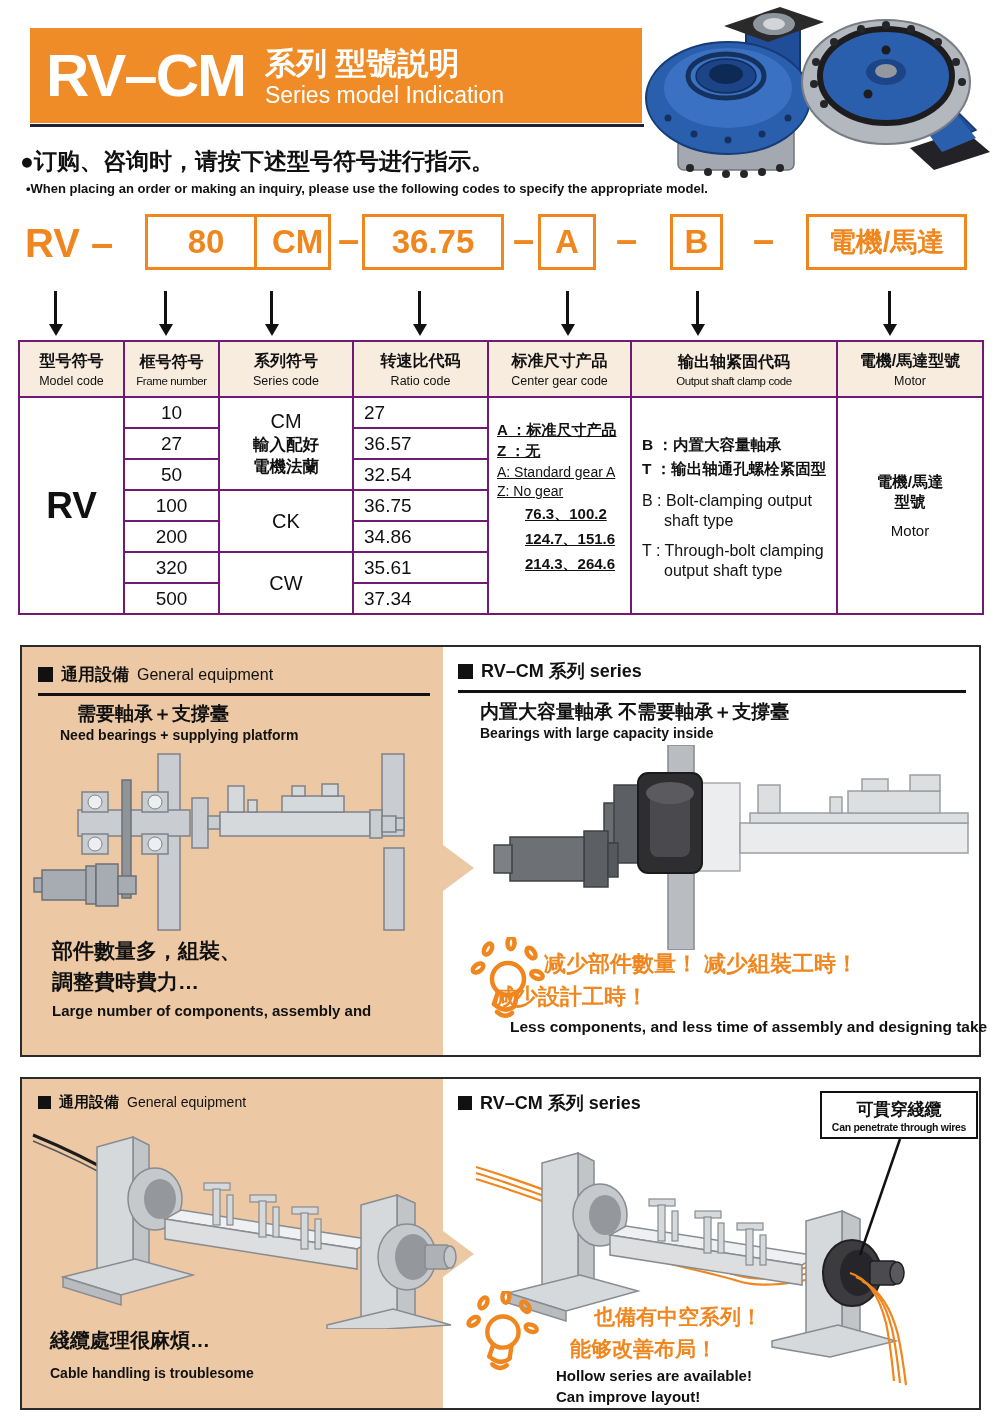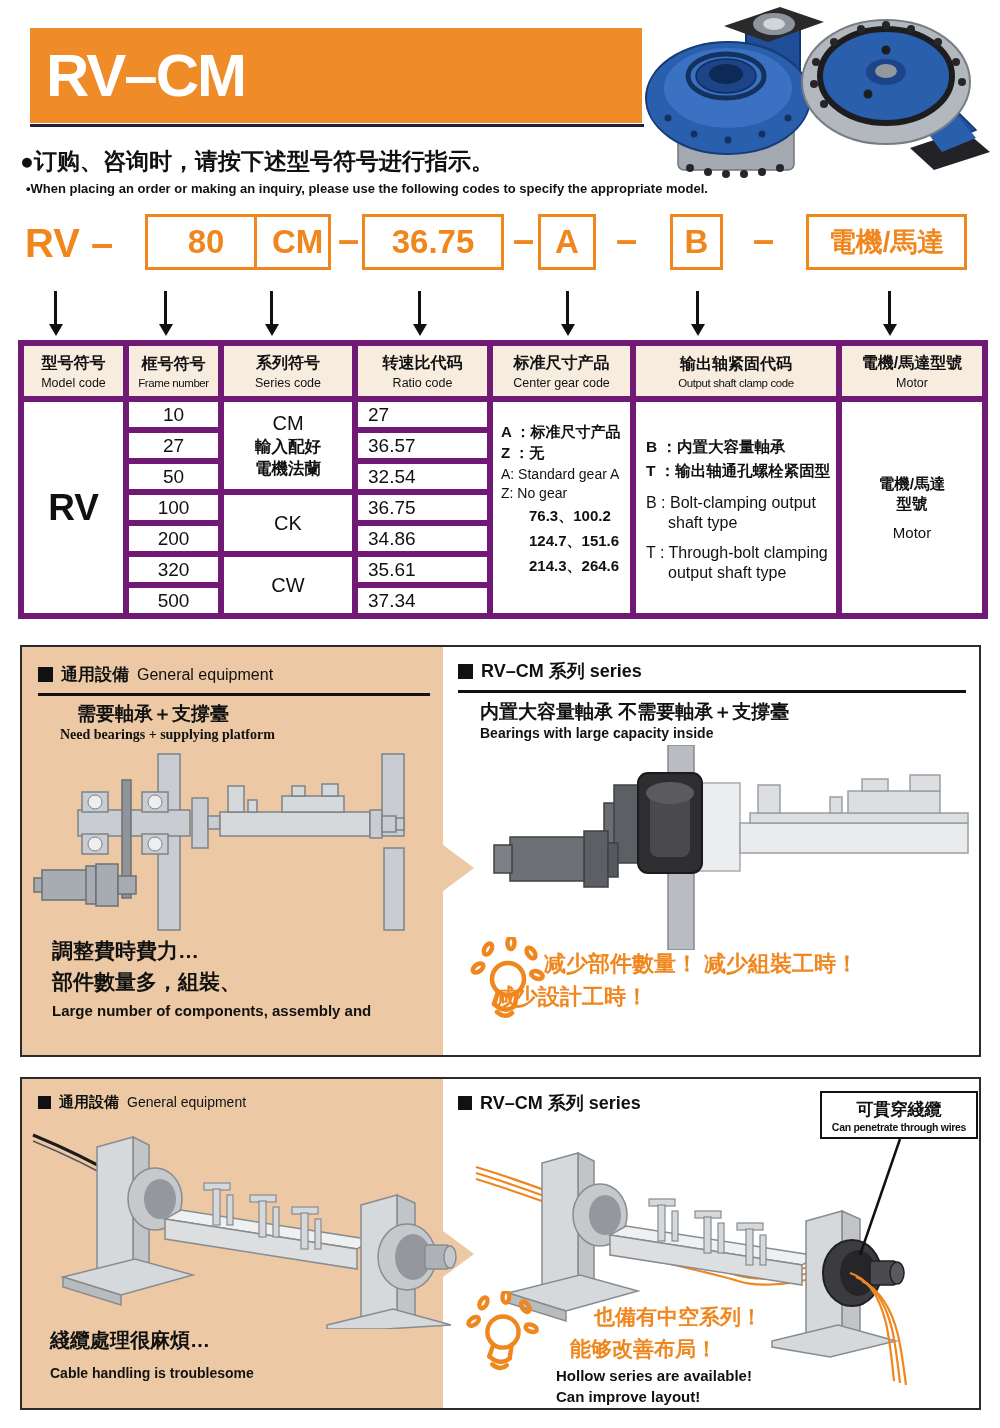--- a/index.html
+++ b/index.html
@@ -32,33 +32,33 @@
   .code-box .cell + .cell { border-left:3px solid #F0861E; }
   .code-dash { position:absolute; top:5px; font-size:38px; font-weight:bold; color:#F0861E; }
   .code-box.motor { font-size:27px; }
 
   .darrow { position:absolute; top:291px; width:3px; height:33px; background:#111; }
   .darrow::after { content:''; position:absolute; top:100%; left:50%; transform:translateX(-50%);
     border:7px solid transparent; border-top:12px solid #111; }
 
   
   .spec-table { position:absolute; left:18px; top:340px; width:964px; border-collapse:collapse; table-layout:fixed; }
-  .spec-table th, .spec-table td { border:6px solid #701a75; padding:0; }
+  .spec-table th, .spec-table td { border:2px solid #701a75; padding:0; }
   .spec-table thead tr { height:56px; }
   .spec-table th { background:#F7ECDE; text-align:center; vertical-align:middle; }
   .hcn { font-size:16px; font-weight:bold; }
   .hen { font-size:12.5px; font-weight:400; margin-top:2px; }
   .hen.cond { font-size:11.5px; letter-spacing:-0.4px; }
   .spec-table tbody tr { height:31px; }
   td.model { font-size:37px; font-weight:bold; text-align:center; vertical-align:middle; }
   td.frame { font-size:19px; text-align:center; vertical-align:middle; }
   td.series { text-align:center; vertical-align:middle; font-size:20px; }
   td.series .s-sub { font-size:16.5px; font-weight:bold; line-height:1.35; }
   td.ratio { font-size:19px; text-align:left; padding-left:10px; vertical-align:middle; }
-  td.gear { vertical-align:middle; padding:4px 2px 16px 8px; }
+  td.gear { vertical-align:middle; padding:4px 2px 16px 8px;text-decoration:underline; }
   .g-cn { font-size:15px; font-weight:bold; margin:2px 0; }
   .g-en { font-size:14px; margin:3px 0; }
   .g-num { font-size:15px; font-weight:600; padding-left:28px; margin:6px 0; }
   td.clamp { vertical-align:middle; padding:4px 2px 4px 10px; }
   .c-cn { font-size:15.5px; font-weight:bold; margin:3px 0; }
   .c-en { font-size:16px; margin-top:12px; }
   .c-en2 { font-size:16px; padding-left:22px; margin-top:2px; }
   td.motorcol { text-align:center; vertical-align:middle; }
   .m-cn { font-size:15.5px; font-weight:bold; line-height:1.3; }
   .m-en { font-size:15px; margin-top:10px; }
@@ -86,20 +86,24 @@
   .callout { position:absolute; left:798px; top:12px; width:150px; border:2.5px solid #111; background:#fff;
     text-align:center; padding:5px 2px 4px 2px; z-index:6; }
   .callout .co-cn { font-size:17px; font-weight:bold; }
   .callout .co-en { font-size:10.5px; font-weight:600; letter-spacing:-0.3px; }
 </style>
 </head>
 <body>
 
 <div class="banner">
   <span class="banner-title">RV–CM</span>
+  <span class="banner-sub">
+    <span class="sub-cn">系列 型號説明</span>
+    <span class="sub-en">Series model Indication</span>
+  </span>
 </div>
 <div class="banner-underline"></div>
 
 <svg class="products-svg" viewBox="0 0 362 192">
   <g>
     <rect x="118" y="28" width="54" height="62" fill="#1F4D97" stroke="#12366E" stroke-width="2"></rect>
     <polygon points="96,24 152,5 196,20 140,40" fill="#2A2A2A"></polygon>
     <ellipse cx="146" cy="22" rx="21" ry="11" fill="#8E949C"></ellipse>
     <ellipse cx="146" cy="22" rx="11" ry="6" fill="#D2D6DA"></ellipse>
     <rect x="50" y="118" width="116" height="50" rx="6" fill="#A4A9B1" stroke="#70757D" stroke-width="1.5"></rect>
@@ -286,21 +290,21 @@
 <div class="panel panel1">
   <div class="tanbg"></div>
   <div class="tan-arrow" style="top:198px;"></div>
 
   <div class="p-head underlined" style="left:16px; top:16px; width:392px;">
     <span class="sq"></span>
     <span class="h-cn">通用設備</span>
     <span class="h-en">General equipment</span>
   </div>
   <div class="sub-t-cn" style="left:55px; top:54px;">需要軸承＋支撐臺</div>
-  <div class="sub-t-en" style="left:38px; top:80px;font-family:Liberation Serif, serif;">Need bearings + supplying platform</div>
+  <div class="sub-t-en" style="left:38px; top:80px;">Need bearings + supplying platform</div>
 
   <svg style="position:absolute; left:8px; top:105px;" width="425" height="180" viewBox="0 0 425 180">
     <g fill="#C9CDD1" stroke="#7D8288" stroke-width="1.5">
       <rect x="128" y="2" width="22" height="176"></rect>
       <rect x="352" y="2" width="22" height="82"></rect>
       <rect x="354" y="96" width="20" height="82"></rect>
       <rect x="48" y="58" width="112" height="26"></rect>
       <rect x="52" y="40" width="26" height="20"></rect>
         <rect x="52" y="82" width="26" height="20"></rect>
       <rect x="112" y="40" width="26" height="20"></rect>
@@ -325,22 +329,22 @@
       <rect x="66" y="112" width="22" height="42"></rect>
       <rect x="88" y="124" width="18" height="18"></rect>
     </g>
     <circle cx="65" cy="50" r="7" fill="#ECEEF0" stroke="#7D8288"></circle>
       <circle cx="65" cy="92" r="7" fill="#ECEEF0" stroke="#7D8288"></circle>
     <circle cx="125" cy="50" r="7" fill="#ECEEF0" stroke="#7D8288"></circle>
       <circle cx="125" cy="92" r="7" fill="#ECEEF0" stroke="#7D8288"></circle>
   </svg>
 
   <div class="note-cn" style="left:30px; top:288px;">
+    <div>部件數量多，組裝、</div>
     <div>調整費時費力…</div>
-    <div>部件數量多，組裝、</div>
   </div>
   <div class="note-en" style="left:30px; top:354px;">
     <div>Large number of components, assembly and</div>
     <div></div>
   </div>
 
   <div class="p-head underlined" style="left:436px; top:12px; width:508px;">
     <span class="sq"></span>
     <span class="h-cn" style="font-size:18px;">RV–CM 系列 series</span>
   </div>
@@ -381,20 +385,21 @@
         <path d="M31 75 q8 7 15 1"></path>
       <ellipse cx="12" cy="31" rx="6" ry="3.5" transform="rotate(-35 12 31)"></ellipse>
       <ellipse cx="22" cy="12" rx="6" ry="3.5" transform="rotate(-62 22 12)"></ellipse>
       <ellipse cx="45" cy="6" rx="6" ry="3.5" transform="rotate(-88 45 6)"></ellipse>
       <ellipse cx="65" cy="16" rx="6" ry="3.5" transform="rotate(55 65 16)"></ellipse>
       <ellipse cx="71" cy="38" rx="6" ry="3.5" transform="rotate(20 71 38)"></ellipse>
     </g>
   </svg>
   <div class="benefit-cn" style="left:522px; top:302px;">减少部件數量！ 减少組裝工時！</div>
   <div class="benefit-cn" style="left:472px; top:335px;">减少設計工時！</div>
+  <div class="benefit-en" style="left:488px; top:371px;">Less components, and less time of assembly and designing take</div>
 </div>
 
 <div class="panel panel2">
   <div class="tanbg"></div>
   <div class="tan-arrow" style="top:152px;"></div>
 
   <div class="p-head small" style="left:16px; top:14px;">
     <span class="sq" style="width:13px;height:13px;"></span>
     <span class="h-cn">通用設備</span>
     <span class="h-en">General equipment</span>

